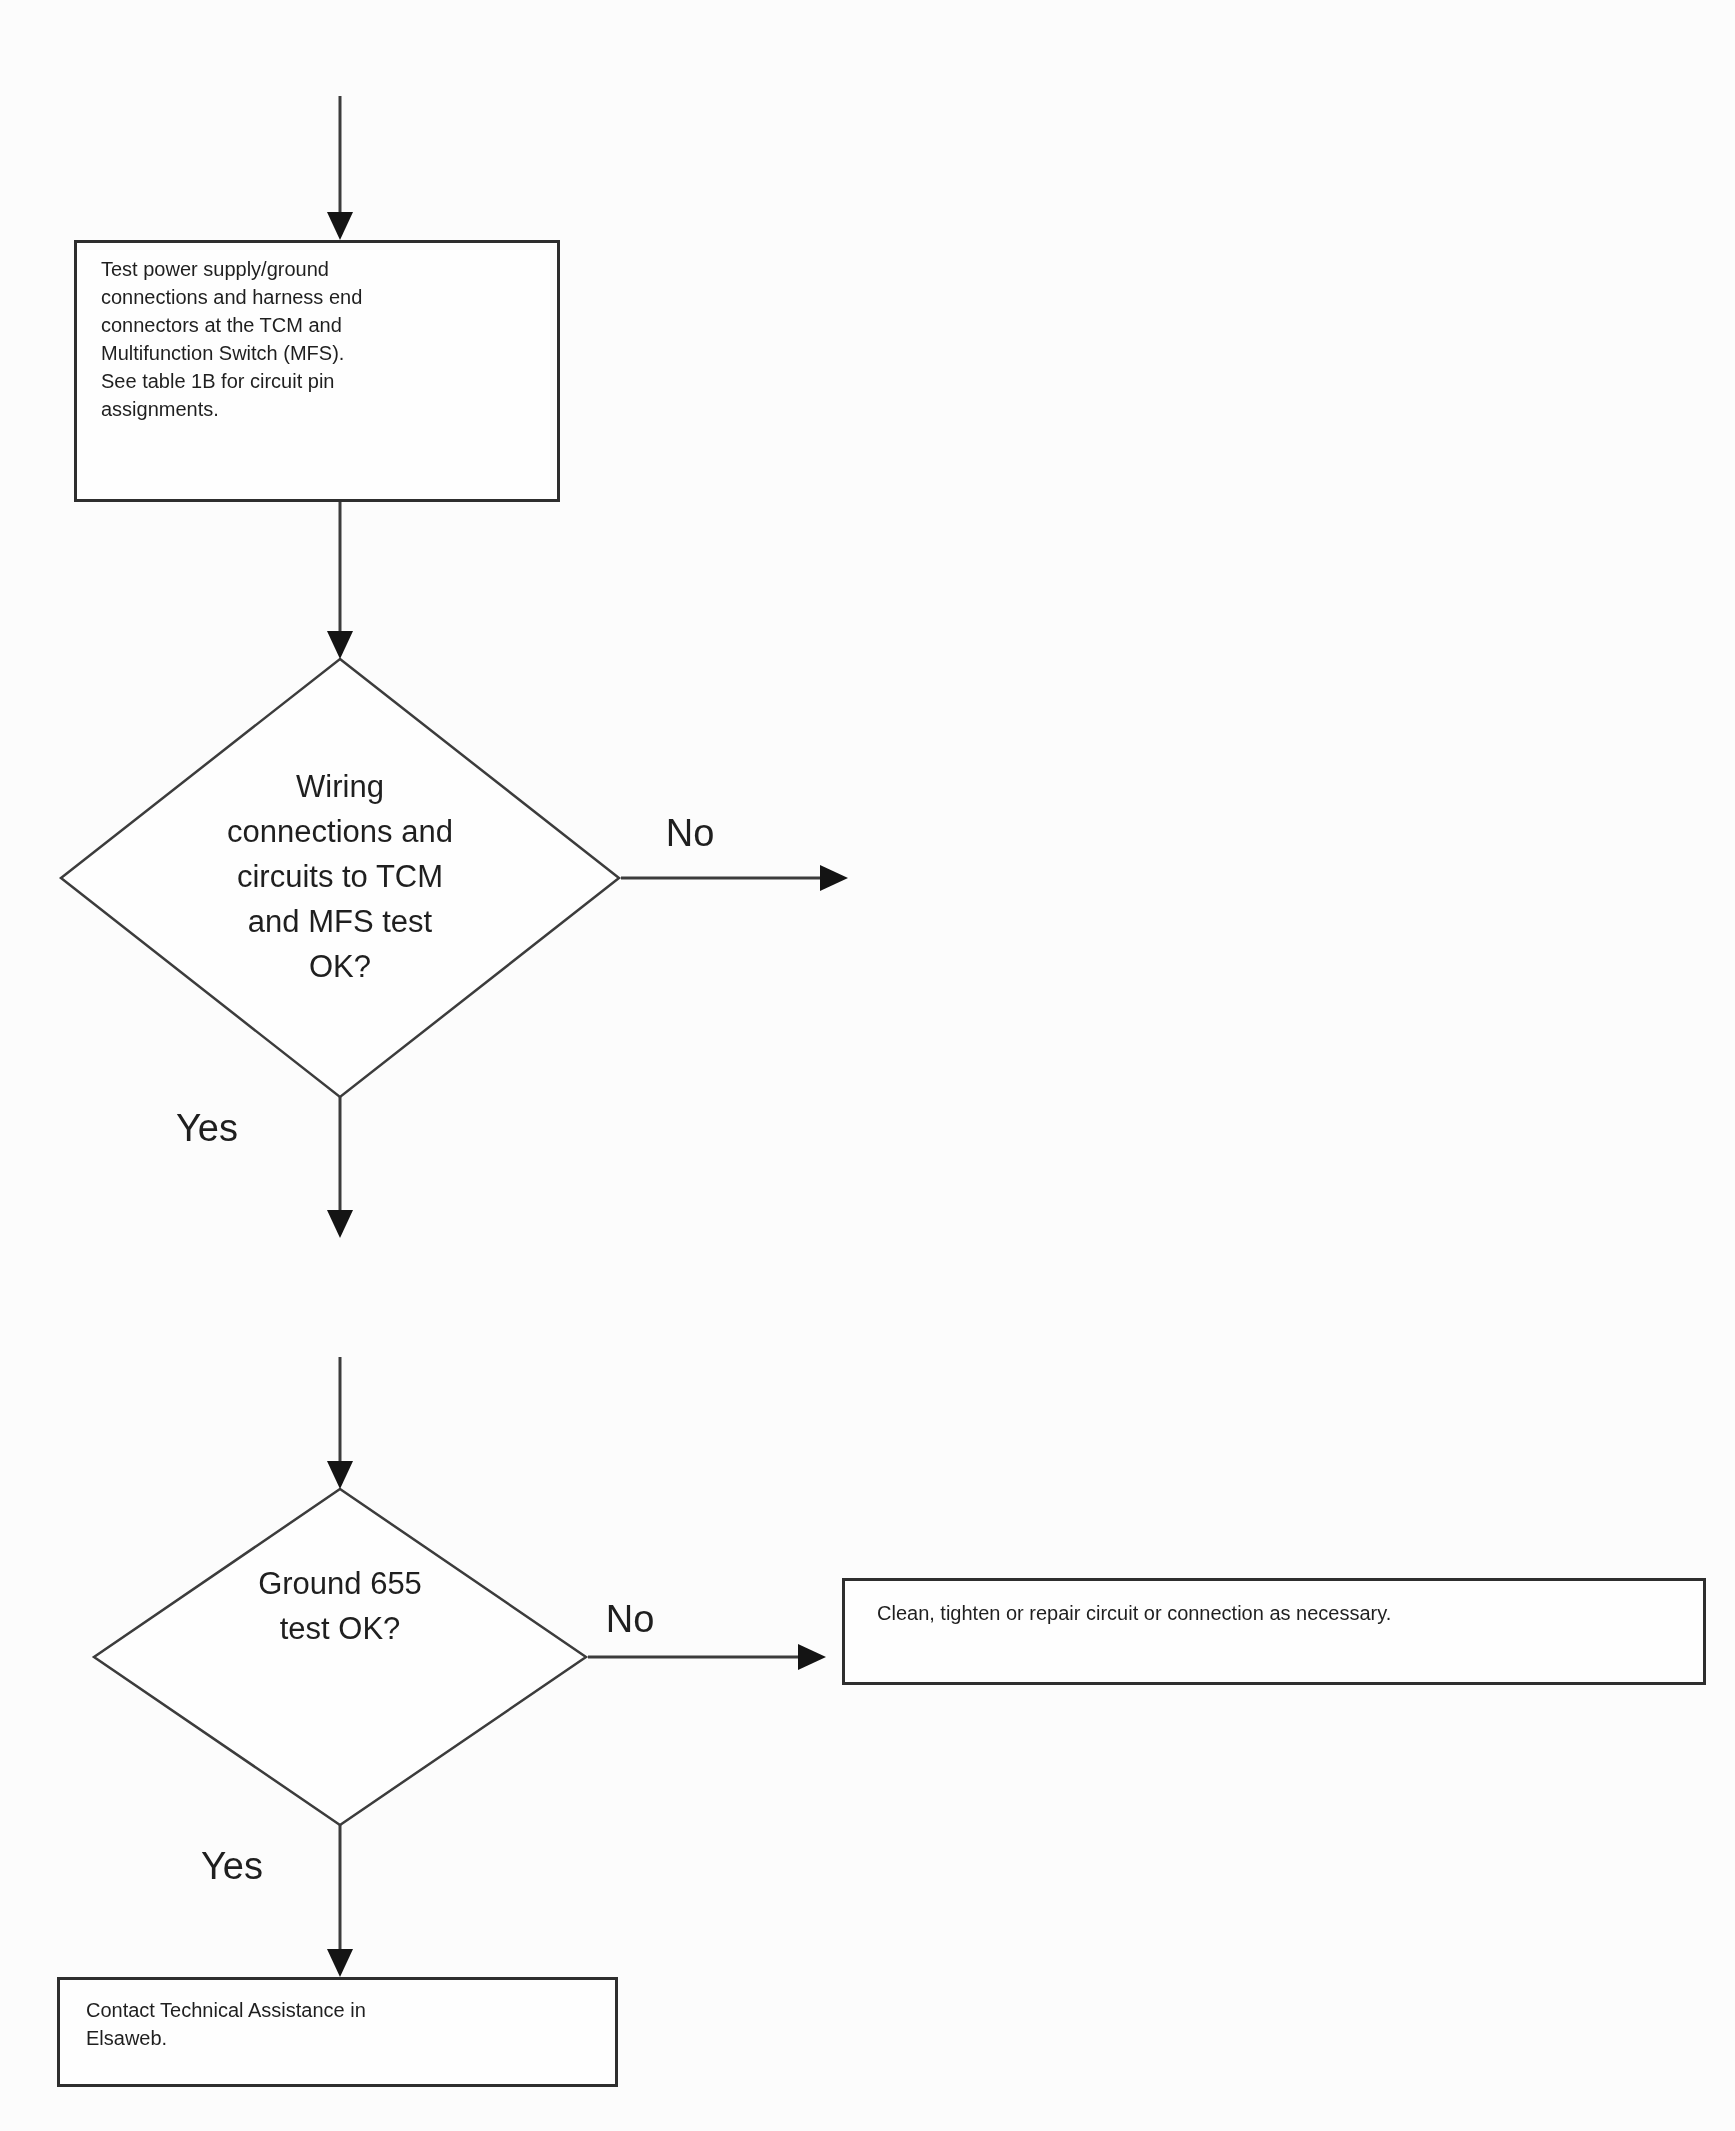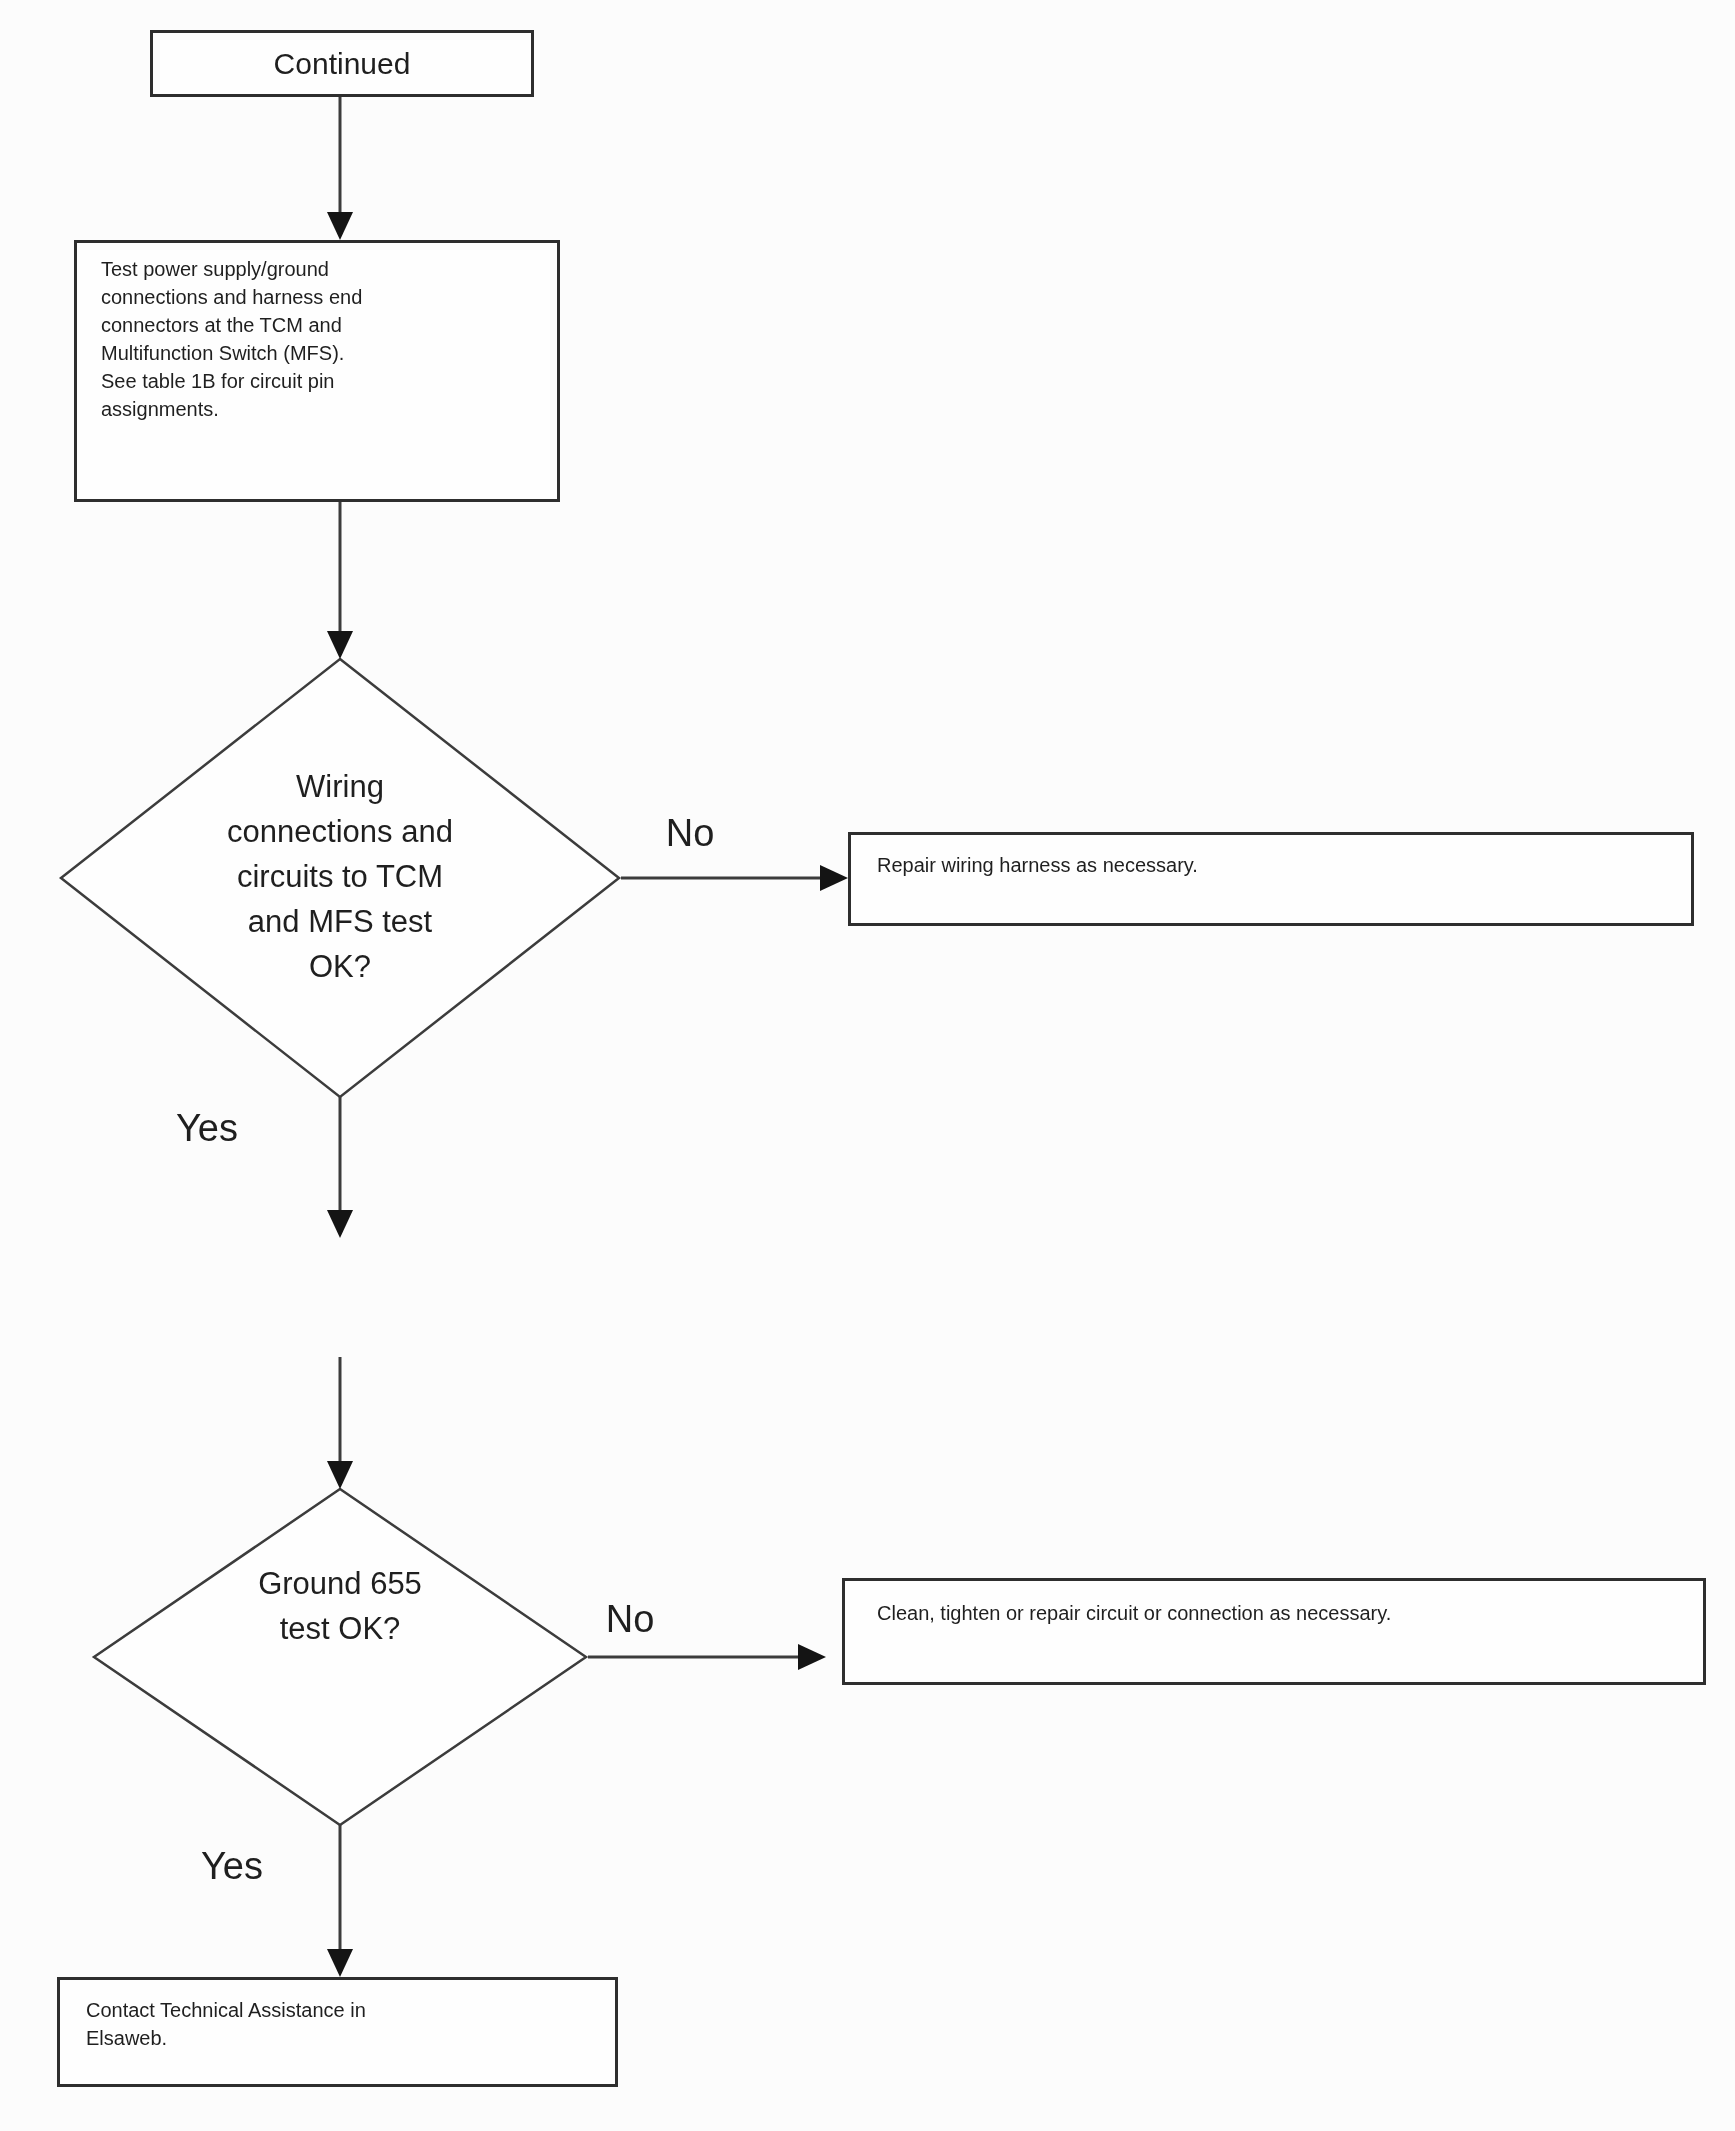--- a/index.html
+++ b/index.html
@@ -89,30 +89,28 @@
     <line class="conn" x1="340" y1="1357" x2="340" y2="1463"></line>
     <polygon class="head" points="327,1461 353,1461 340,1489"></polygon>
 
     <line class="conn" x1="588" y1="1657" x2="800" y2="1657"></line>
     <polygon class="head" points="798,1644 798,1670 826,1657"></polygon>
 
     <line class="conn" x1="340" y1="1825" x2="340" y2="1951"></line>
     <polygon class="head" points="327,1949 353,1949 340,1977"></polygon>
   </svg>
 
-  <div class="box center" style="left:150px; top:30px; width:384px; height:67px;">Continued</div>
 
   <div class="box" style="left:74px; top:240px; width:486px; height:262px; padding:12px 24px;">Test power supply/ground
 connections and harness end
 connectors at the TCM and
 Multifunction Switch (MFS).
 See table 1B for circuit pin
 assignments.</div>
 
-  <div class="box" style="left:848px; top:832px; width:846px; height:94px; padding:16px 26px;">Repair wiring harness as necessary.</div>
 
 
   <div class="box" style="left:826px; top:1578px; width:864px; height:107px; padding:18px 32px;margin-left:16px;">Clean, tighten or repair circuit or connection as necessary.</div>
 
   <div class="box" style="left:57px; top:1977px; width:561px; height:110px; padding:16px 26px;">Contact Technical Assistance in
 Elsaweb.</div>
 
   <div class="dtext" style="left:190px; top:765px; width:300px;">Wiring
 connections and
 circuits to TCM

